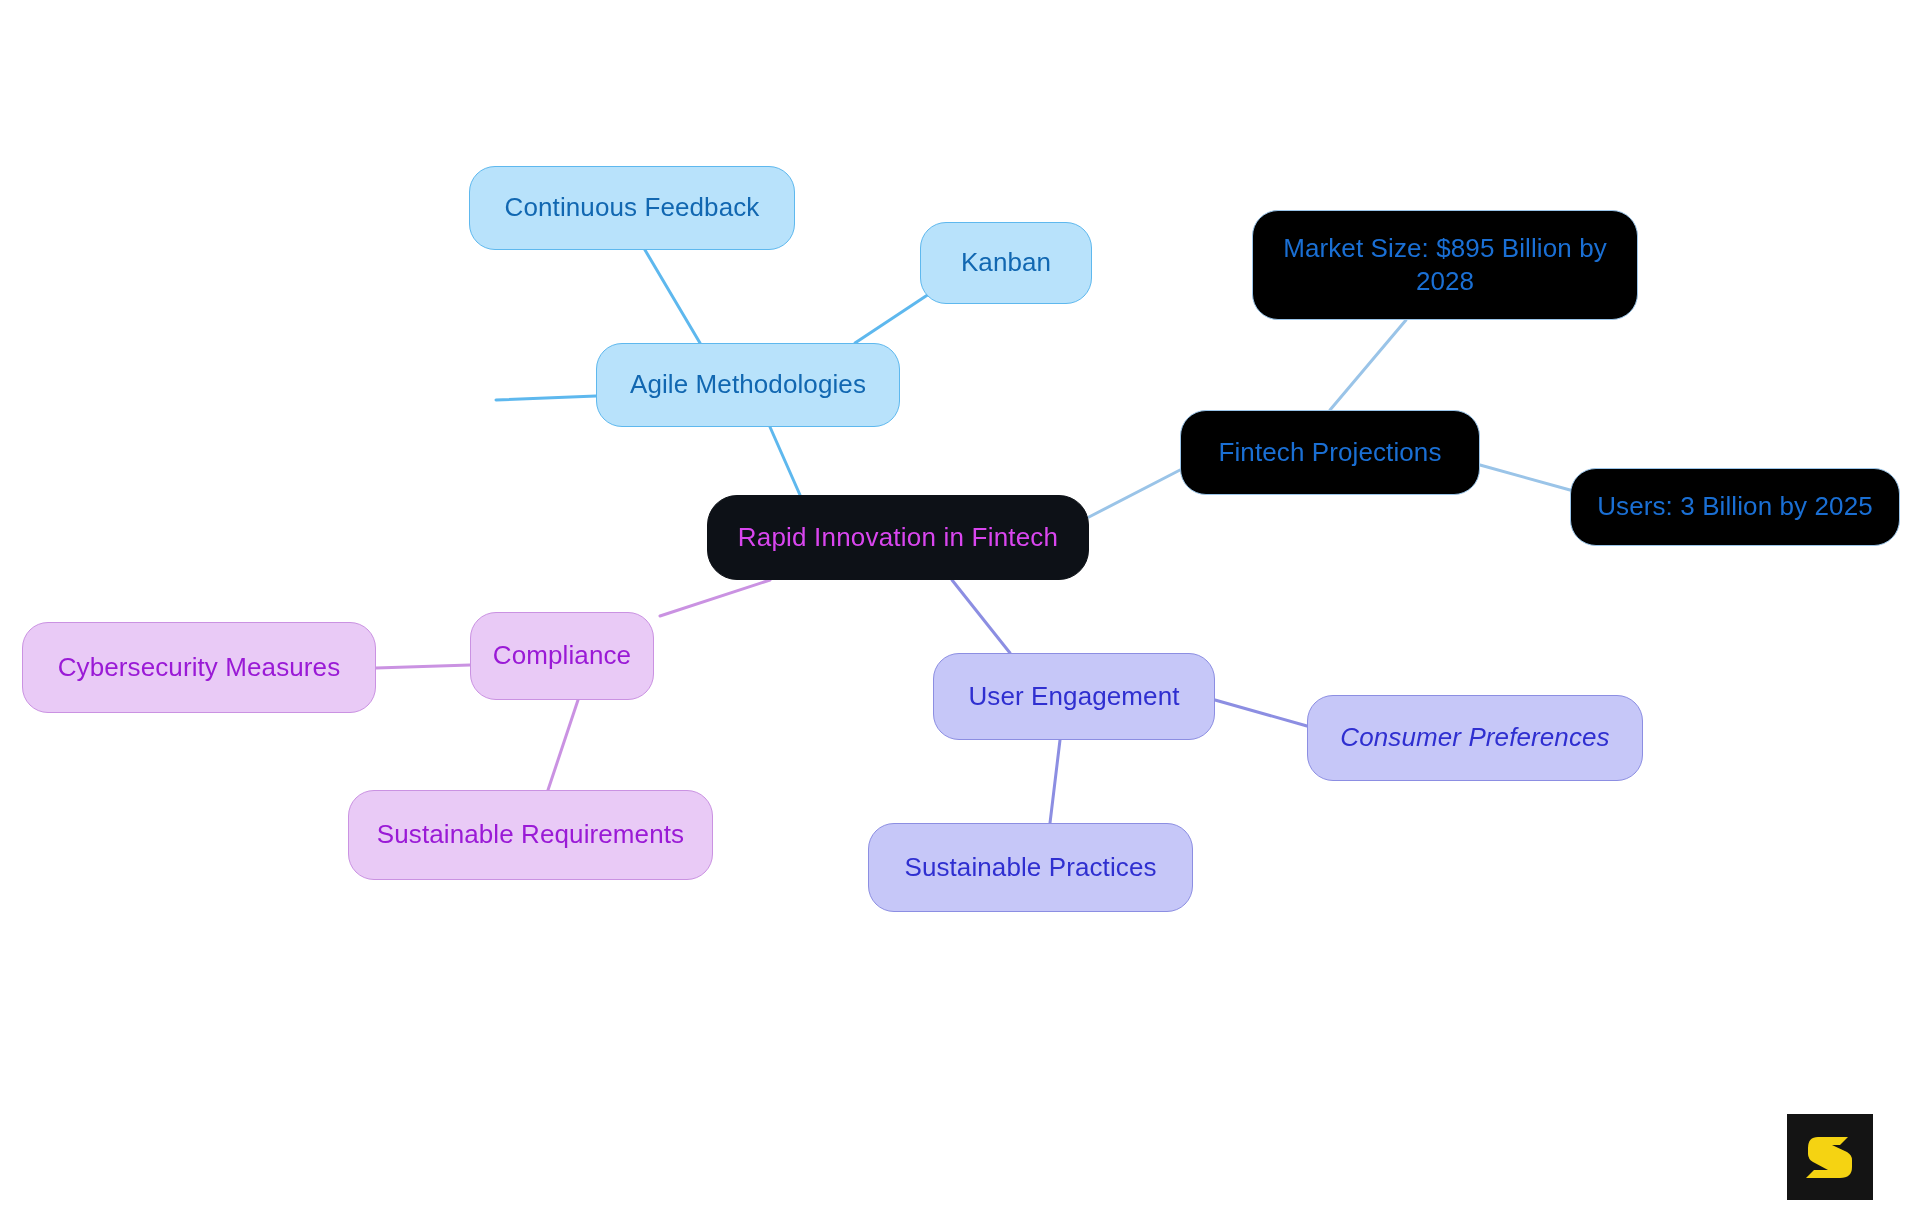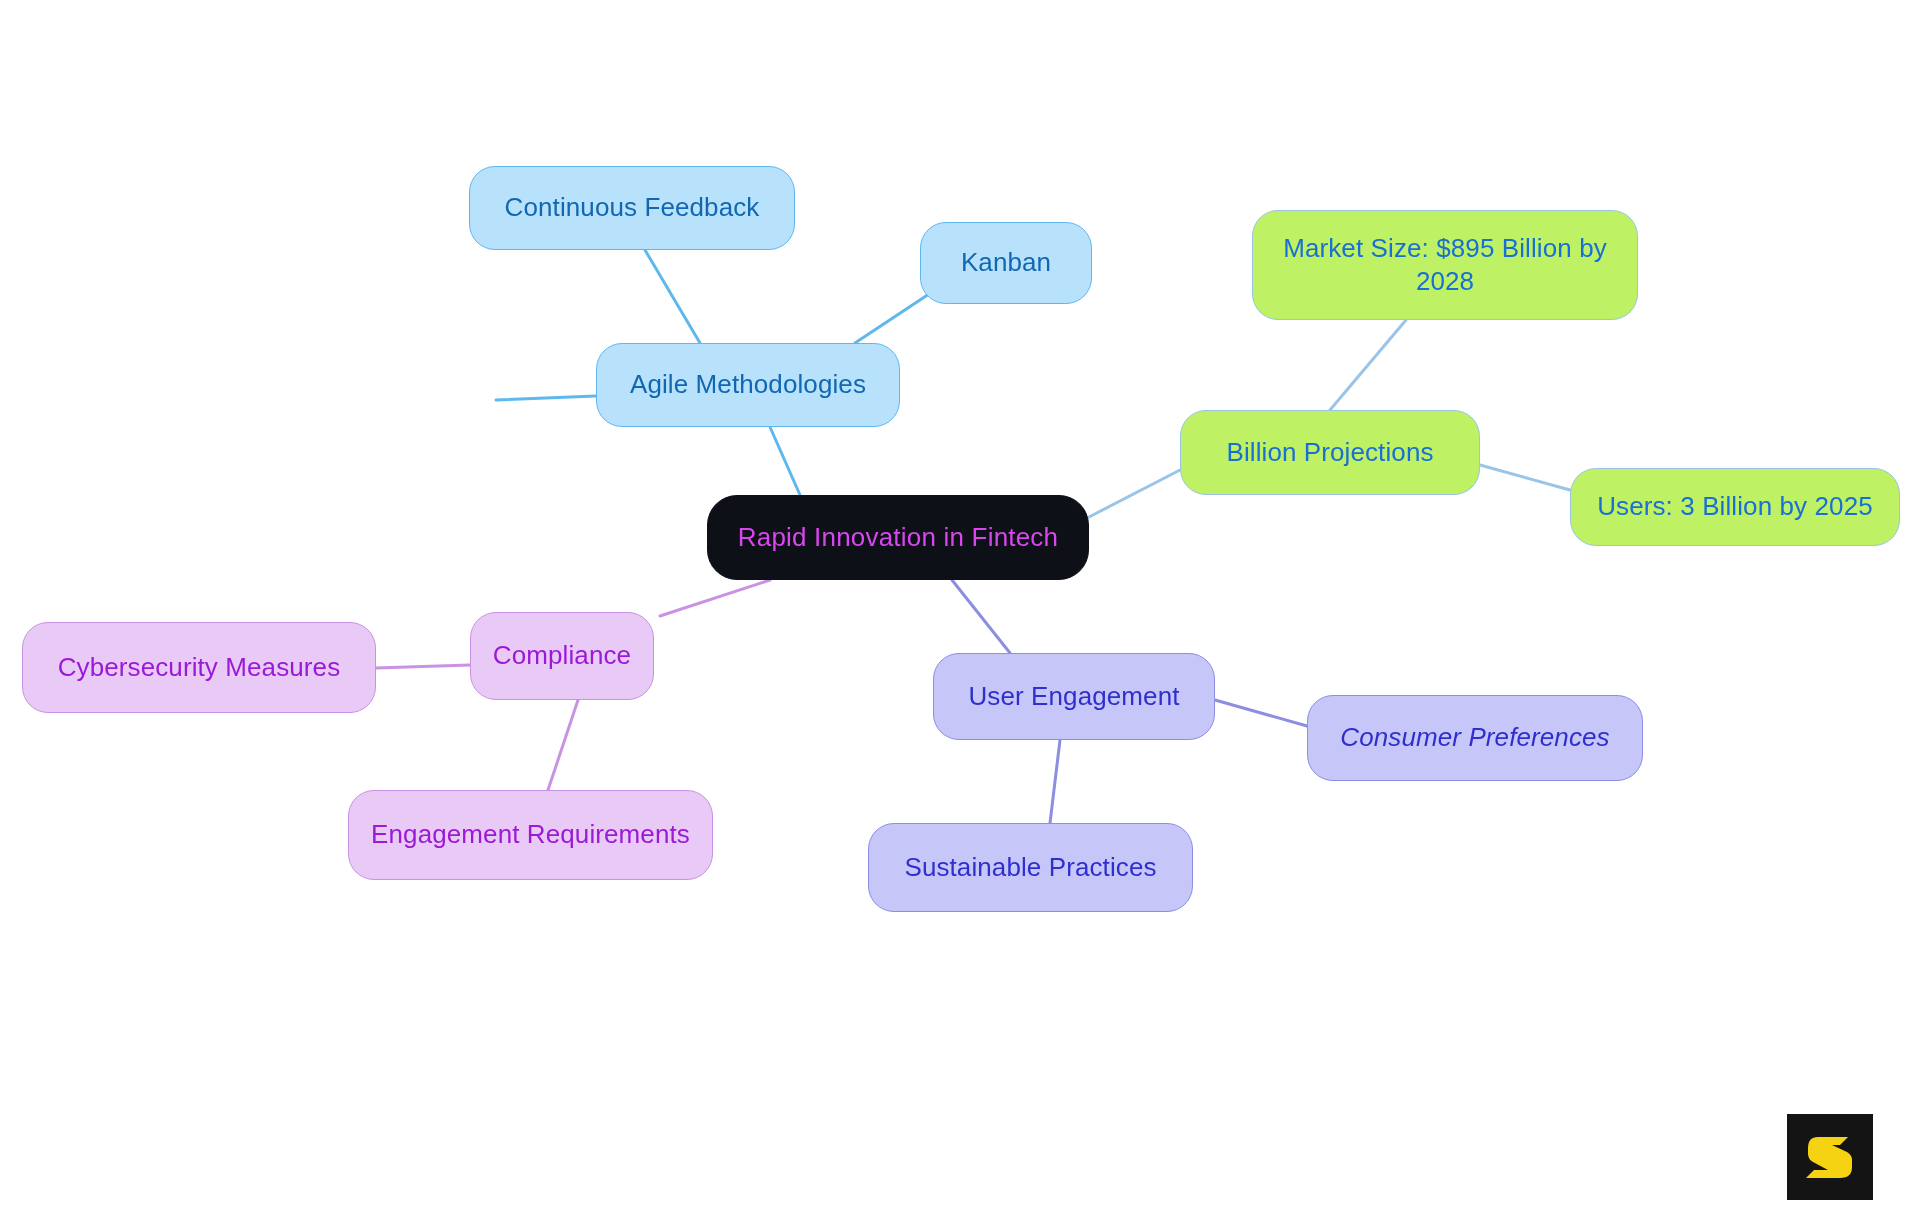--- a/index.html
+++ b/index.html
@@ -49,21 +49,21 @@
     border-width: 1px;
     font-size: 26px;
     letter-spacing: 0.2px;
   }
   .node-lvl1 { font-size: 26px; }
   .node-lvl2 { font-size: 26px; }
 
   
   .c-blue       { background: #b8e2fb; border-color: #5eb8ee; color: #1167b1; }
   
-  .c-lightblue  { background: #bef264; border-color: #9ac4e8; color: #1a6fd4; }
+  .c-lightblue  { background: #000000; border-color: #9ac4e8; color: #1a6fd4; }
   
   .c-periwinkle { background: #c6c7f8; border-color: #8c8ee2; color: #2f2fd0; }
   
   .c-lilac      { background: #e9caf6; border-color: #ca92e2; color: #9a1ad6; }
   
   .c-root       { background: #0d1117; border-color: #0d1117; color: #d946ef; }
 
   #brand-logo {
     position: absolute;
     left: 1787px;
@@ -97,32 +97,32 @@
       <line x1="470" y1="665" x2="376" y2="668" stroke="#ca92e2" stroke-width="3" stroke-linecap="round"></line>
       <line x1="578" y1="700" x2="548" y2="790" stroke="#ca92e2" stroke-width="3" stroke-linecap="round"></line>
     </svg>
 
   <div class="node node-root c-root" id="n-root" style="left: 707px; top: 495px; width: 382px; height: 85px;">Rapid Innovation in Fintech</div>
 
   <div class="node node-lvl1 c-blue" id="n-agile" style="left: 596px; top: 343px; width: 304px; height: 84px;">Agile Methodologies</div>
   <div class="node node-lvl2 c-blue" id="n-continuous-feedback" style="left: 469px; top: 166px; width: 326px; height: 84px;">Continuous Feedback</div>
   <div class="node node-lvl2 c-blue" id="n-kanban" style="left: 920px; top: 222px; width: 172px; height: 82px;">Kanban</div>
 
-  <div class="node node-lvl1 c-lightblue" id="n-market-projections" style="left: 1180px; top: 410px; width: 300px; height: 85px;">Billion Projections</div>
+  <div class="node node-lvl1 c-lightblue" id="n-market-projections" style="left: 1180px; top: 410px; width: 300px; height: 85px;">Fintech Projections</div>
   <div class="node node-lvl2 c-lightblue" id="n-market-size" style="left: 1252px; top: 210px; width: 386px; height: 110px;">Market Size: $895 Billion by
 2028</div>
   <div class="node node-lvl2 c-lightblue" id="n-users" style="left: 1570px; top: 462px; width: 330px; height: 78px; margin-top: 6px;">Users: 3 Billion by 2025</div>
 
   <div class="node node-lvl1 c-periwinkle" id="n-user-engagement" style="left: 933px; top: 653px; width: 282px; height: 87px;">User Engagement</div>
   <div class="node node-lvl2 c-periwinkle" id="n-consumer-preferences" style="left: 1307px; top: 695px; width: 336px; height: 86px; font-style: italic;">Consumer Preferences</div>
   <div class="node node-lvl2 c-periwinkle" id="n-sustainable-practices" style="left: 868px; top: 823px; width: 325px; height: 89px;">Sustainable Practices</div>
 
   <div class="node node-lvl1 c-lilac" id="n-compliance" style="left: 470px; top: 612px; width: 184px; height: 88px;">Compliance</div>
   <div class="node node-lvl2 c-lilac" id="n-cybersecurity-measures" style="left: 22px; top: 622px; width: 354px; height: 91px;">Cybersecurity Measures</div>
-  <div class="node node-lvl2 c-lilac" id="n-regulatory-requirements" style="left: 348px; top: 790px; width: 365px; height: 90px;">Engagement Requirements</div>
+  <div class="node node-lvl2 c-lilac" id="n-regulatory-requirements" style="left: 348px; top: 790px; width: 365px; height: 90px;">Sustainable Requirements</div>
 
   <div id="brand-logo" style="background: rgb(20, 20, 20);">
     <svg width="56" height="56" viewBox="0 0 56 56" aria-hidden="true">
       <path id="logo-path" d="M46 8 L16 8 Q6 8 6 19 L6 25 Q6 30 11 33 L26 41 L12 41 L4 49 L38 49 Q50 49 50 38 L50 31 Q50 26 45 23 L30 16 L38 16 Z" fill="#f5d312"></path>
     </svg>
   </div>
 
 </div>
 
 </body></html>

